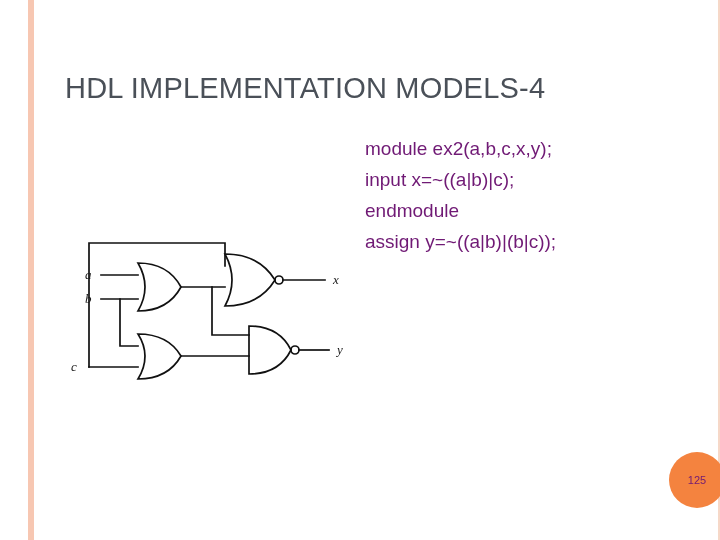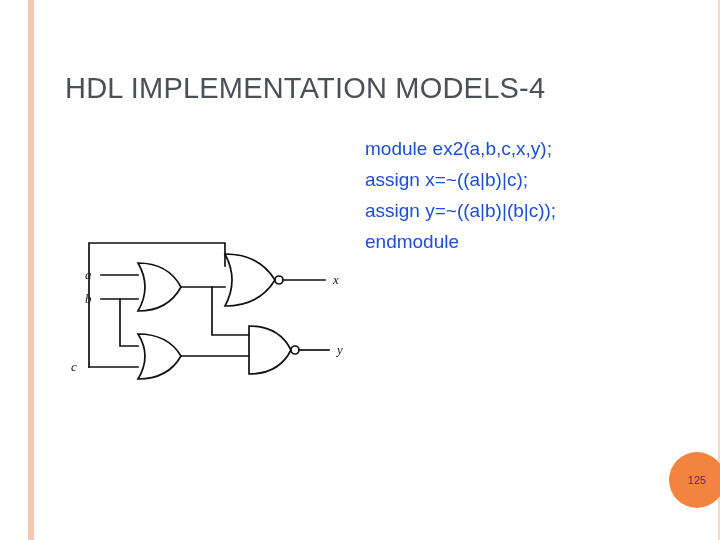--- a/index.html
+++ b/index.html
@@ -47,21 +47,21 @@
   
   #code-block {
     position: absolute;
     left: 340px;
     top: 133px;
     width: 270px;
   }
   .code-line {
     font-size: 19px;
     line-height: 31px;
-    color: #1d4ed8;
+    color: #701a75;
     white-space: pre;
   }
 
   
   #circuit-figure {
     position: absolute;
     left: 38px;
     top: 222px;
     width: 300px;
     height: 180px;
@@ -99,23 +99,23 @@
   <div class="stripe stripe-left-1"></div>
   <div class="stripe stripe-right-1"></div>
   <div class="stripe stripe-right-2"></div>
   <div class="stripe stripe-right-3"></div>
   <div class="stripe stripe-right-4"></div>
 
   <div id="title">HDL IMPLEMENTATION MODELS-4</div>
 
   <div id="code-block">
     <div class="code-line">module ex2(a,b,c,x,y);</div>
-    <div class="code-line">assign x=~((a|b)|c);</div>
+    <div class="code-line">input x=~((a|b)|c);</div>
+    <div class="code-line">endmodule</div>
     <div class="code-line">assign y=~((a|b)|(b|c));</div>
-    <div class="code-line">endmodule</div>
   </div>
 
   <div id="circuit-figure">
     <svg width="300" height="180" viewBox="0 0 300 180" xmlns="http://www.w3.org/2000/svg">
       <g fill="none" stroke="#111111" stroke-width="1.7" stroke-linecap="square">
 
         <path d="M26 145 L26 21 L162 21 L162 44"></path>
 
         <path d="M26 145 L75 145"></path>
 

